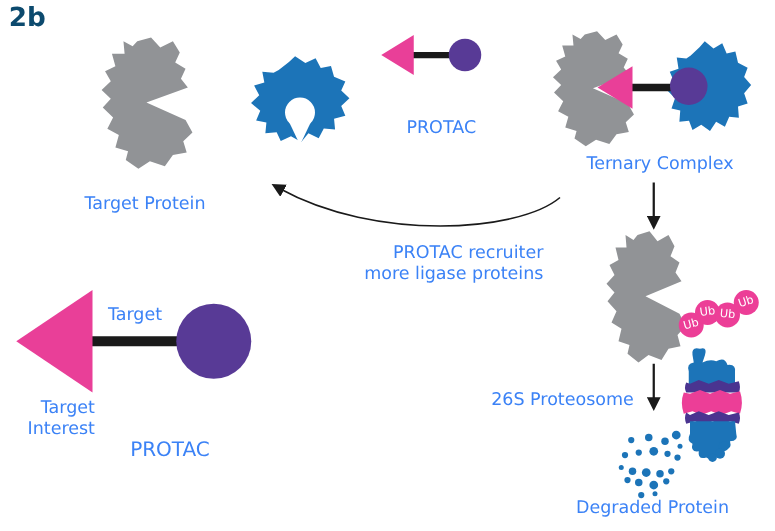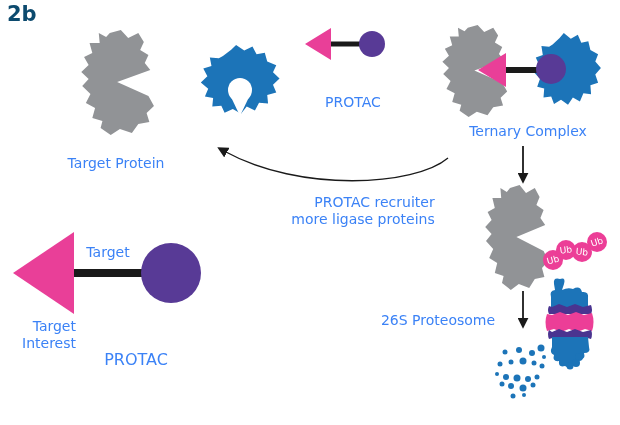--- a/index.html
+++ b/index.html
@@ -134,16 +134,17 @@
 
   <div class="lbl" style="left:108px; top:244px;">Target</div>
 
   <div class="lbl" style="left:49px; top:318px;">
     <div>Target</div>
     <div>Interest</div>
   </div>
 
   <div class="lbl" style="left:136px; top:351px; font-size:16px;">PROTAC</div>
 
-  <div class="lbl" style="left:438px; top:312px;">26S Proteosome</div>
+  <div class="lbl" style="left:450px; top:312px;">26S Proteosome</div>
 
+  <div class="lbl" style="left:522px; top:398px;">Degraded Protein</div>
 
 </div>
 
 </body></html>

